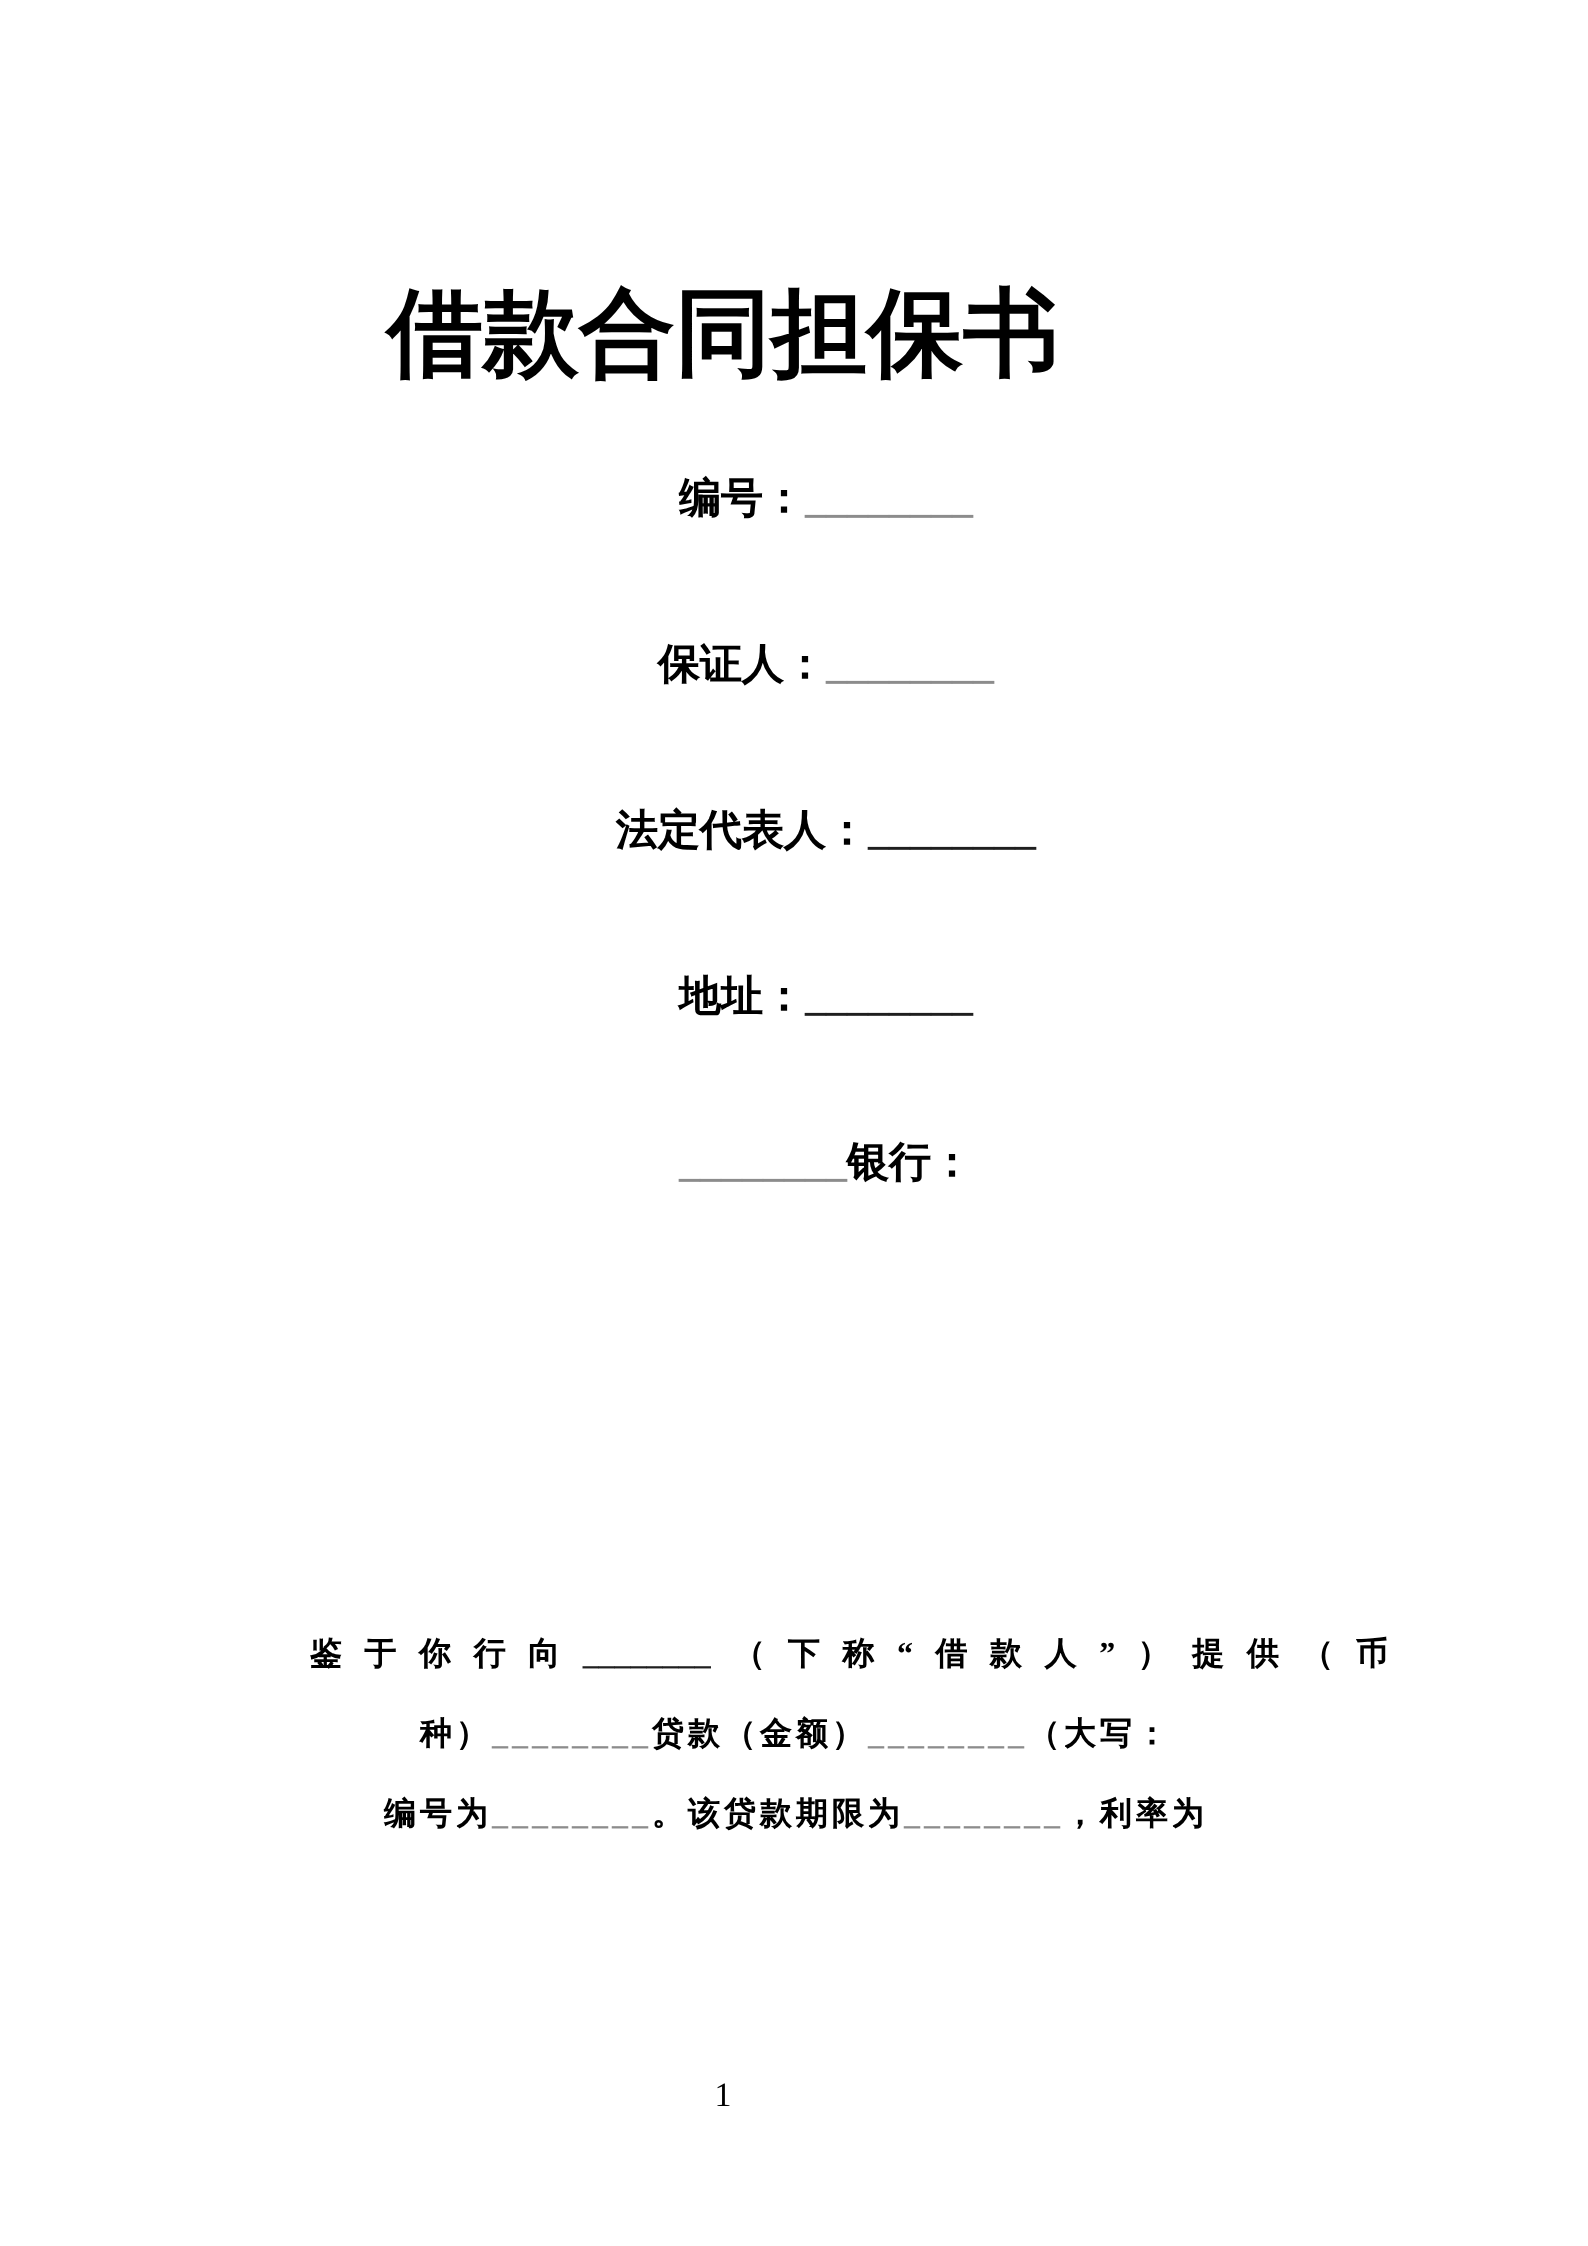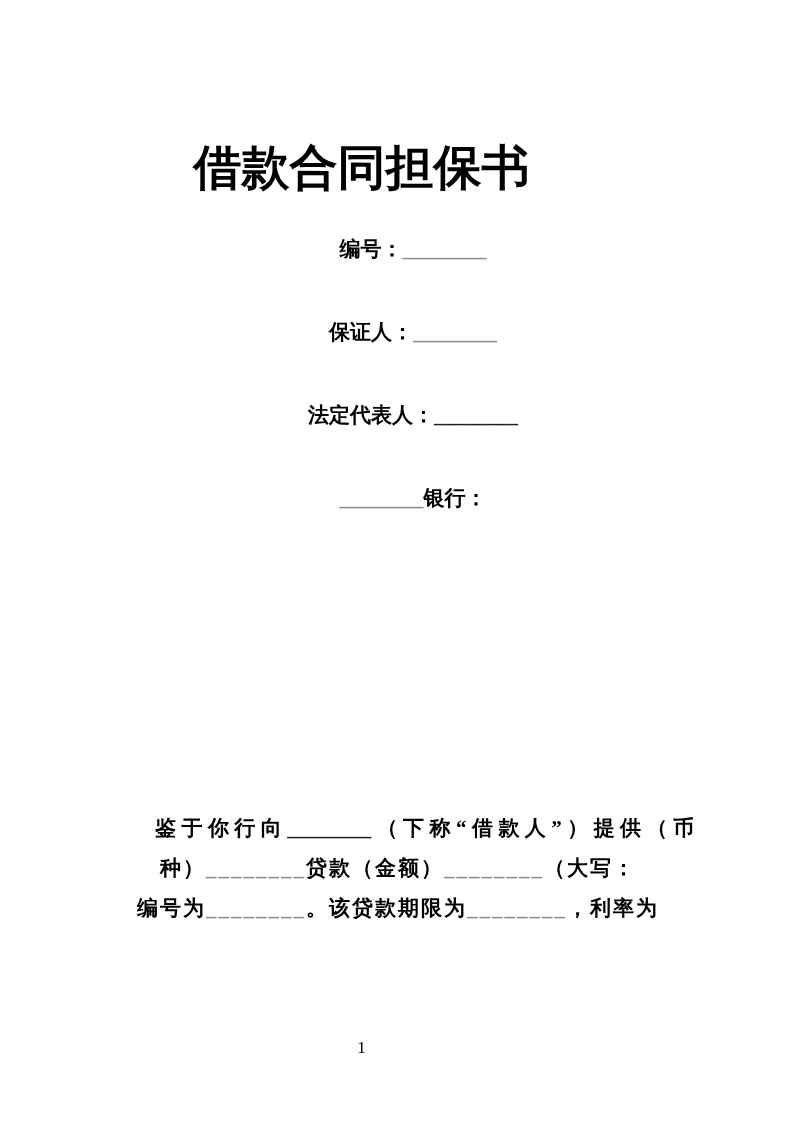--- a/index.html
+++ b/index.html
@@ -22,21 +22,21 @@
     position:absolute;top:235px;left:163px;right:60px;
   }
   .form-row{
     font-size:21px;font-weight:bold;line-height:28px;
     margin:0 0 55px 0;
     white-space:nowrap;
     text-align:center;
   }
   .para{
     position:absolute;top:808px;left:102px;width:592px;
-    font-size:21px;font-weight:bold;
+    font-size:16px;font-weight:bold;
   }
   .pline{
     line-height:40px;
     text-align:center;
     letter-spacing:2px;
     white-space:nowrap;
   }
   .pline.fill{
     text-align:justify;
     text-align-last:justify;
@@ -58,20 +58,21 @@
 <body>
 
 <div class="page">
 
   <h1 class="title">借款合同担保书</h1>
 
   <div class="form">
     <div class="form-row"><span>编号：</span><span class="blank">________</span></div>
     <div class="form-row"><span>保证人：</span><span class="blank">________</span></div>
     <div class="form-row"><span>法定代表人：</span><span class="blank-dark">________</span></div>
+    <div class="form-row"><span>地址：</span><span class="blank-dark">________</span></div>
     <div class="form-row"><span class="blank">________</span><span>银行：</span></div>
   </div>
 
   <div class="para">
     <div class="pline fill indent"><span>鉴于你行向</span><span class="blank-dark">________</span><span>（下称“借款人”）提供（币</span></div>
     <div class="pline"><span>种）</span><span class="blank">________</span><span>贷款（金额）</span><span class="blank">________</span><span>（大写：</span></div>
     <div class="pline"><span>编号为</span><span class="blank">________</span><span>。该贷款期限为</span><span class="blank">________</span><span>，利率为</span></div>
   </div>
 
   <div class="pagenum">1</div>

